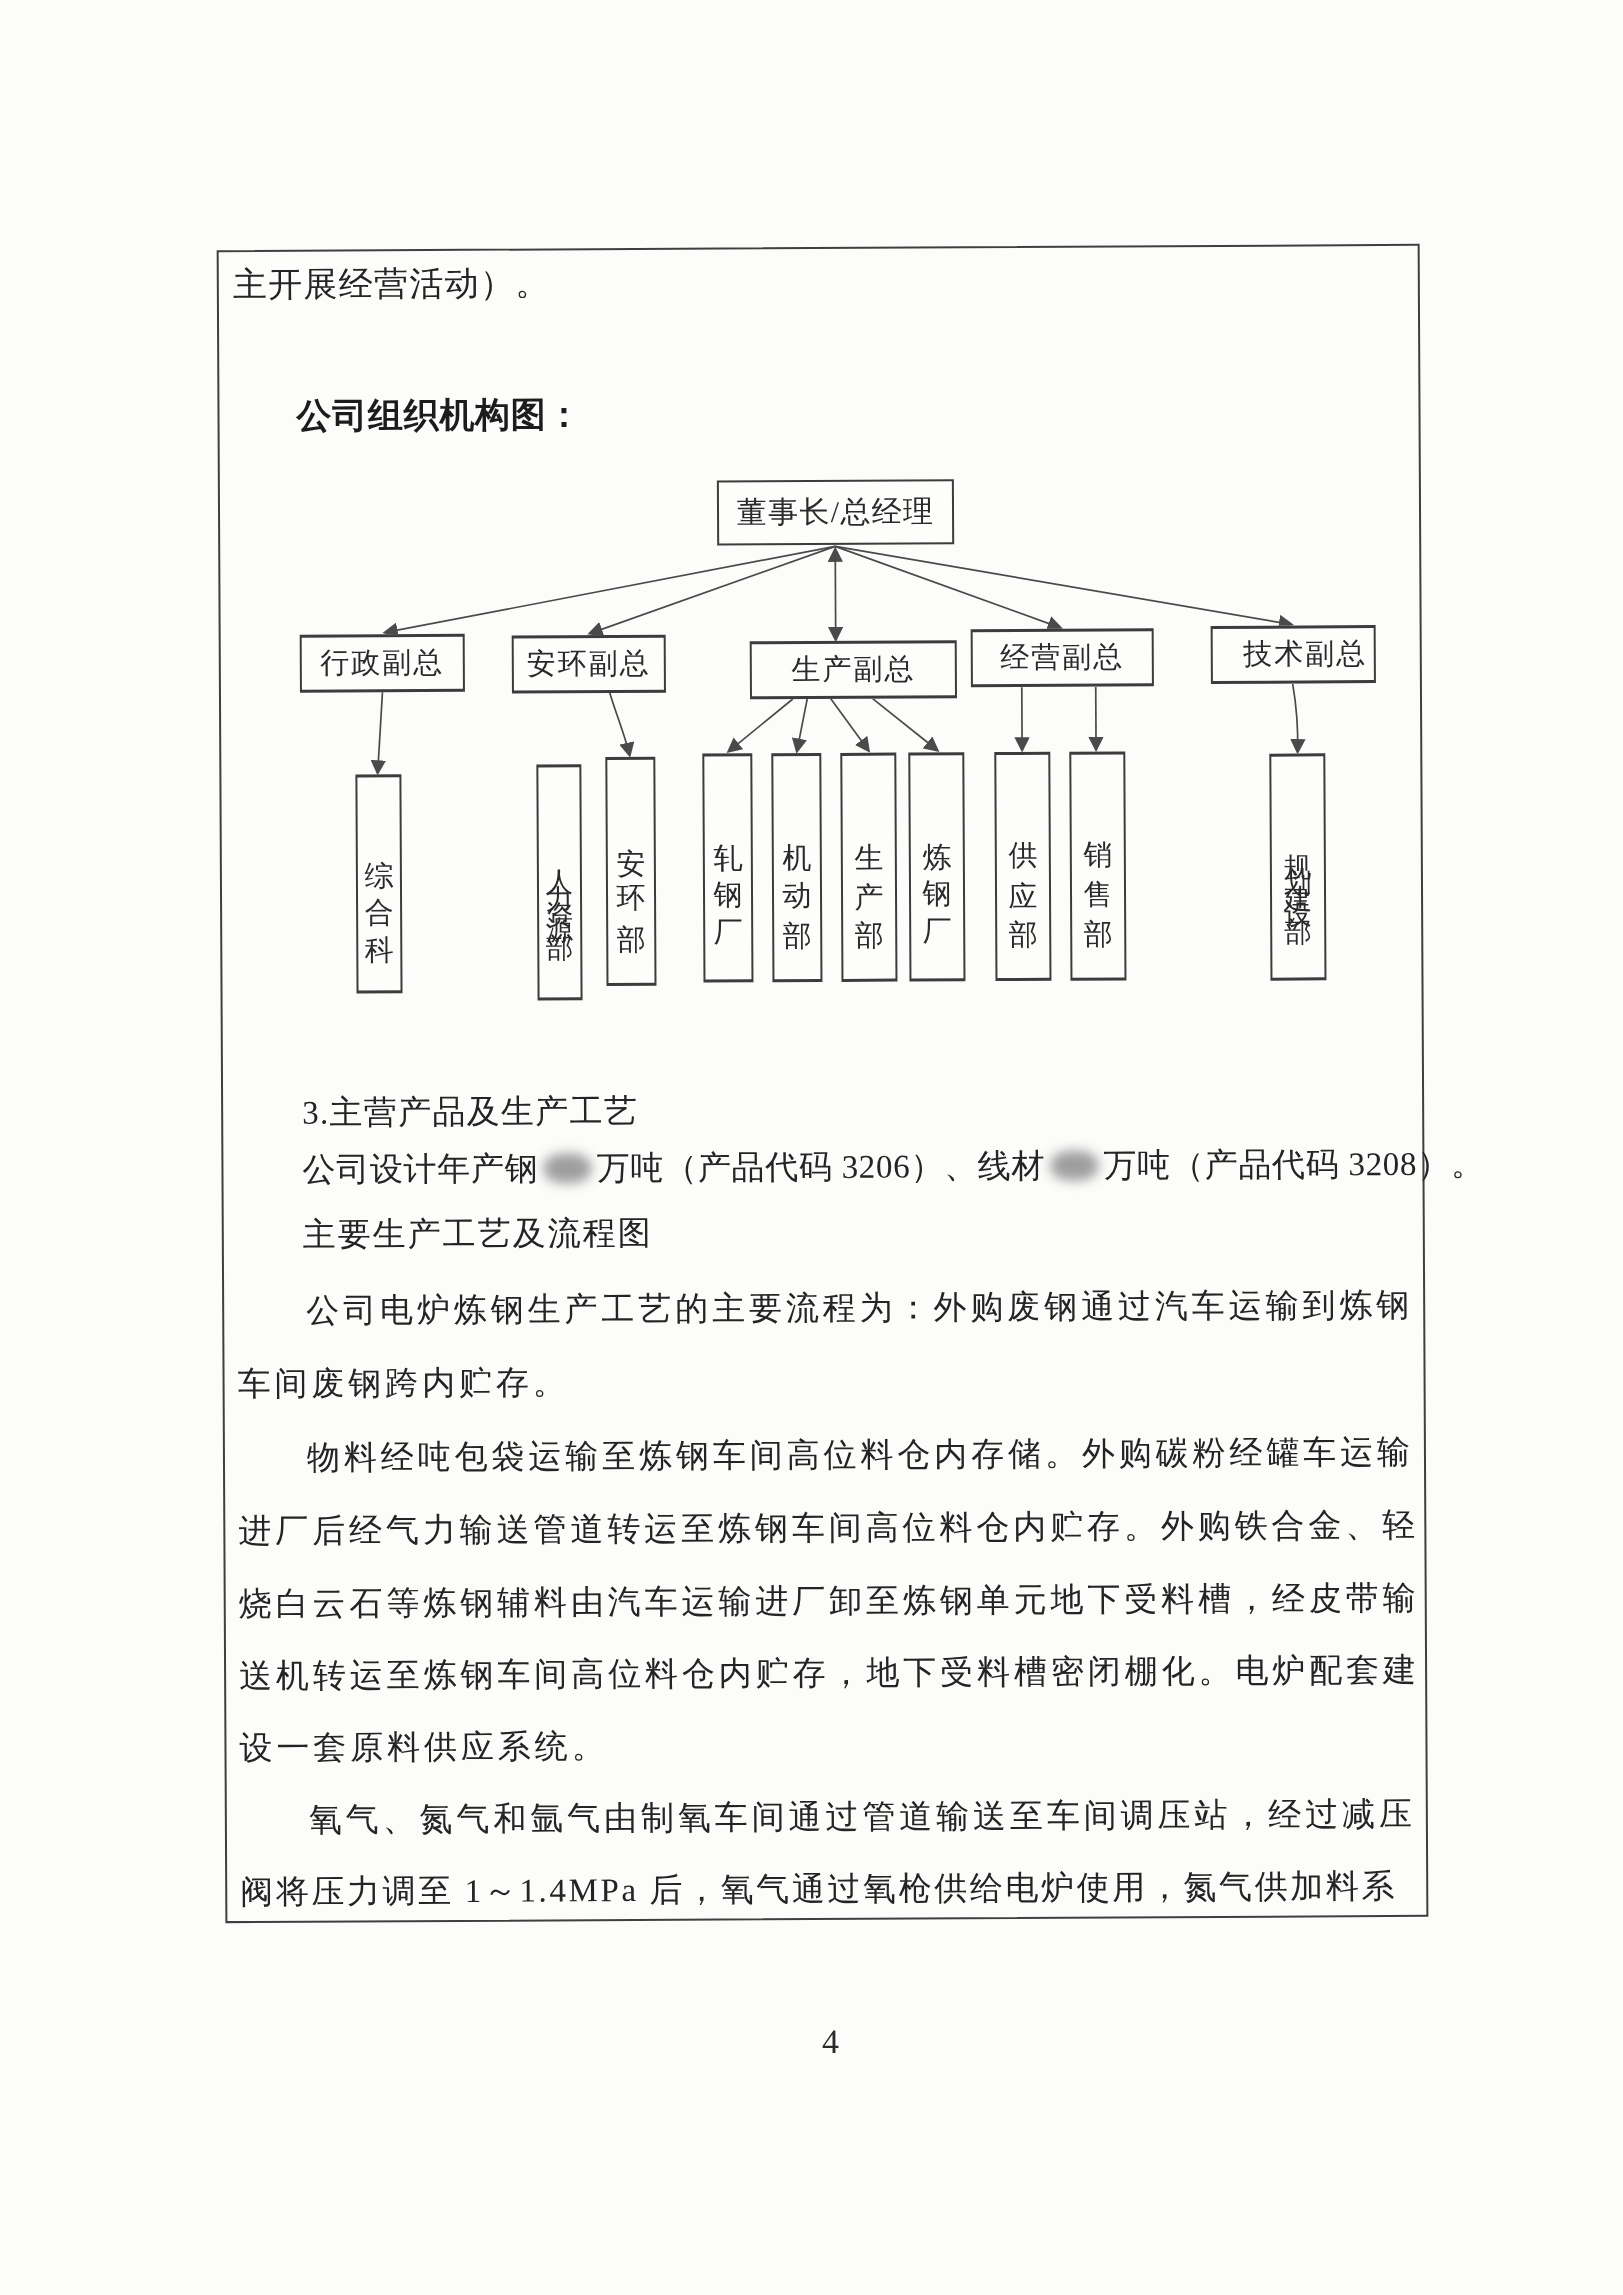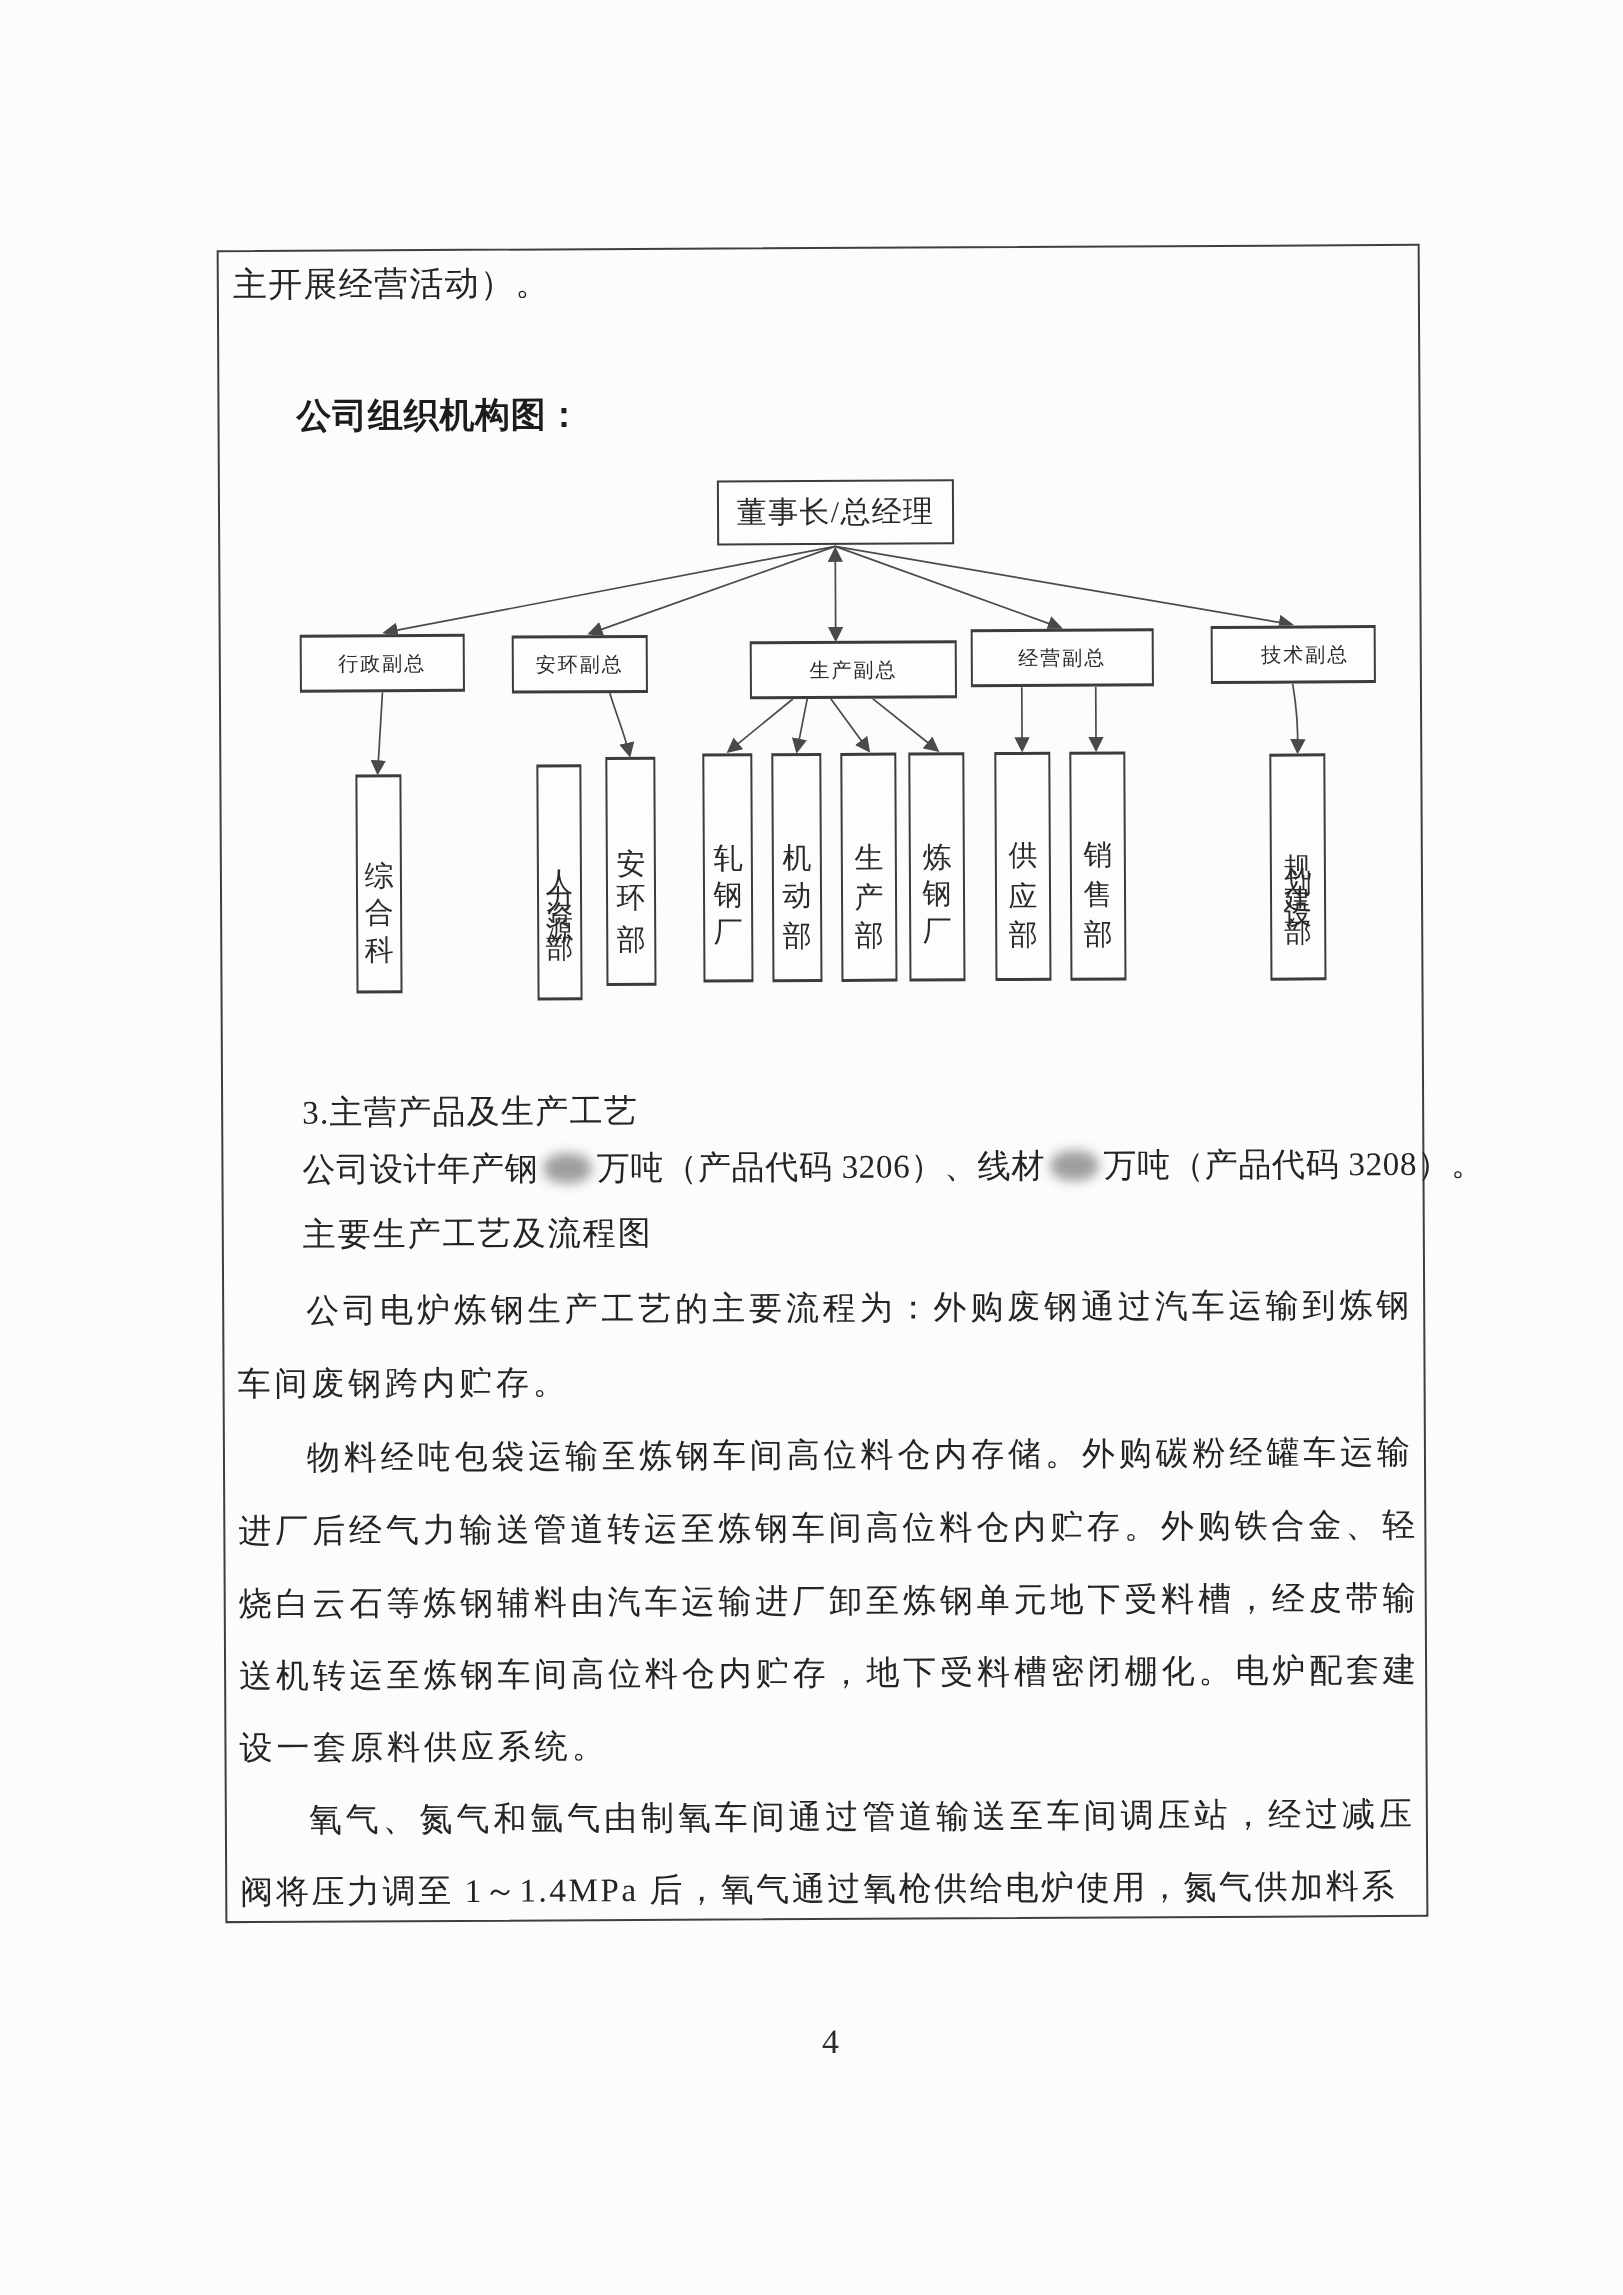--- a/index.html
+++ b/index.html
@@ -16,24 +16,24 @@
     white-space:nowrap;color:#242424;}
   .cont-line{left:237px;top:261px;font-size:34px;letter-spacing:1.3px;}
   .heading{position:absolute;left:300px;top:390px;font-size:35px;font-weight:bold;
     letter-spacing:0.7px;color:#1c1c1c;white-space:nowrap;}
   
   .obox{position:absolute;background:#fdfdfc;border:2px solid #3c3c3c;
     display:flex;align-items:center;justify-content:center;
     color:#2a2a2a;box-sizing:border-box;}
   .root{left:720px;top:480px;width:237px;height:65px;font-size:30px;
     letter-spacing:1.3px;border-width:2.6px;}
-  .ex{height:58px;font-size:20px;letter-spacing:2px;
+  .ex{height:58px;font-size:29px;letter-spacing:2px;
     border-top-width:3.9px;border-bottom-width:3.9px;}
   .e0{left:302px;top:632px;width:165px;}
-  .e1{left:514px;top:634px;width:136px;}
+  .e1{left:514px;top:634px;width:154px;}
   .e2{left:752px;top:641px;width:207px;}
   .e3{left:973px;top:630px;width:183px;}
   .e4{left:1213px;top:628px;width:165px;padding-left:24px;}
   .vbox{border-top-width:3.9px;border-bottom-width:3.9px;}
   .vlabel{writing-mode:vertical-rl;text-orientation:upright;
     font-size:29px;line-height:1;display:block;}
   .gap-lg .vlabel{letter-spacing:38px;margin-top:18.3px;}
   .gap-md .vlabel{letter-spacing:15.7px;margin-top:7.9px;font-size:27.5px;}
   .d0{left:357px;top:772px;width:46px;height:219px;}
   .d1{left:538px;top:763px;width:45px;height:236px;}

